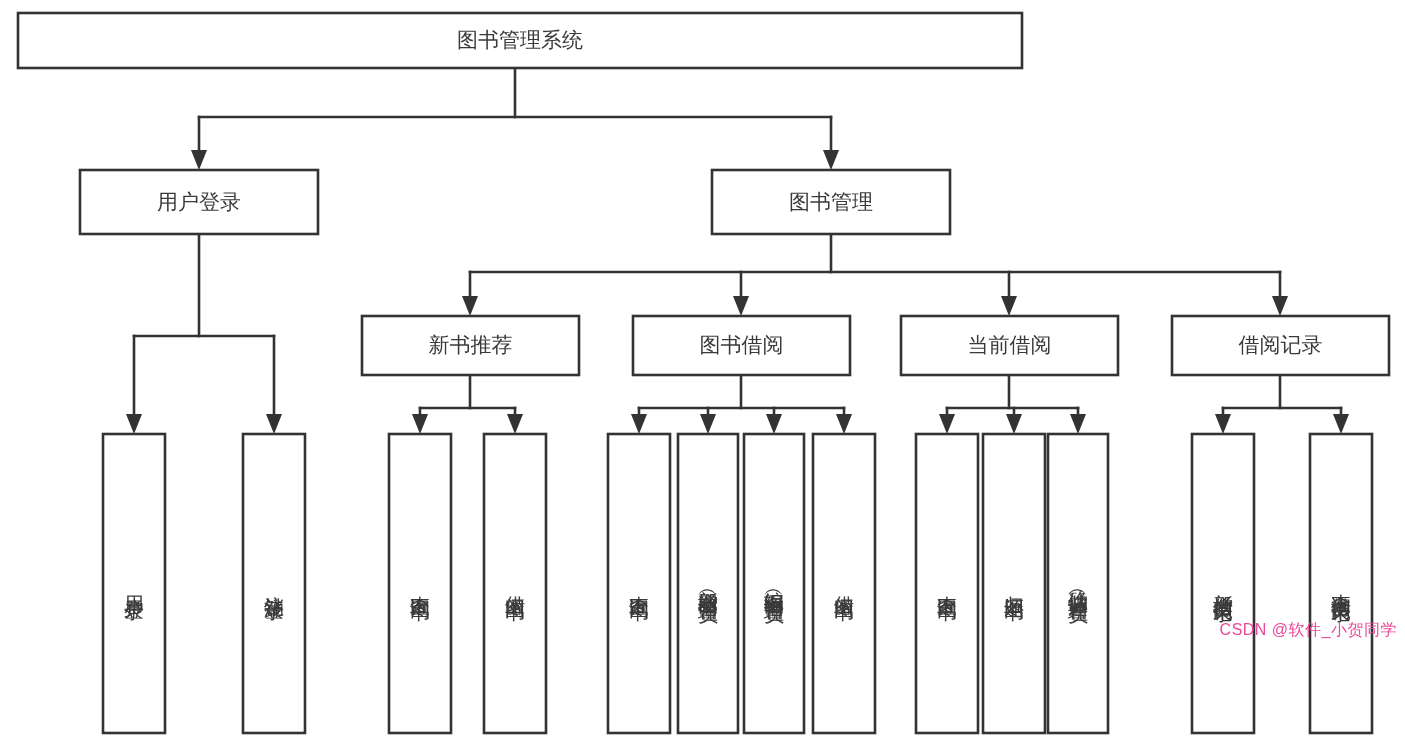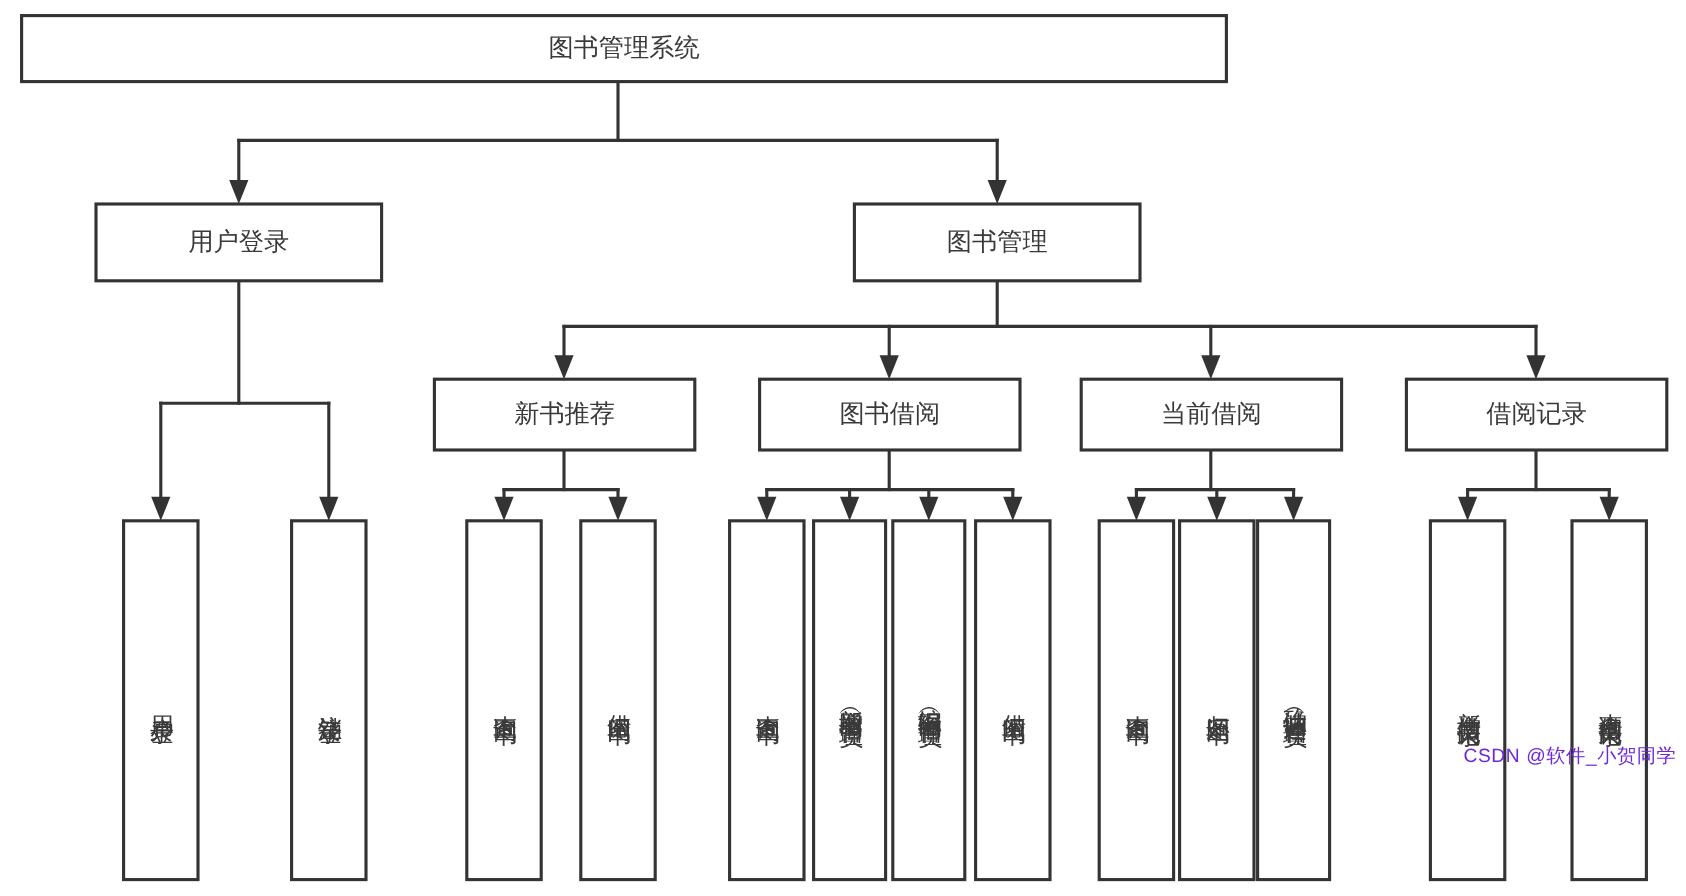--- a/index.html
+++ b/index.html
@@ -65,21 +65,21 @@
     color: #3a3a3a;
     white-space: nowrap;
     text-align: center;
   }
   .watermark {
     position: absolute;
     right: 8px;
     bottom: 6px;
     font-family: "Liberation Sans", "DejaVu Sans", sans-serif;
     font-size: 16px;
-    color: #6d28d9;
+    color: #ec4899;
     letter-spacing: 0.5px;
     white-space: nowrap;
   }
 </style>
 </head>
 <body>
 
 <div id="diagram-root">
 
   <svg class="diagram-canvas" viewBox="0 0 1405 747" xmlns="http://www.w3.org/2000/svg">

